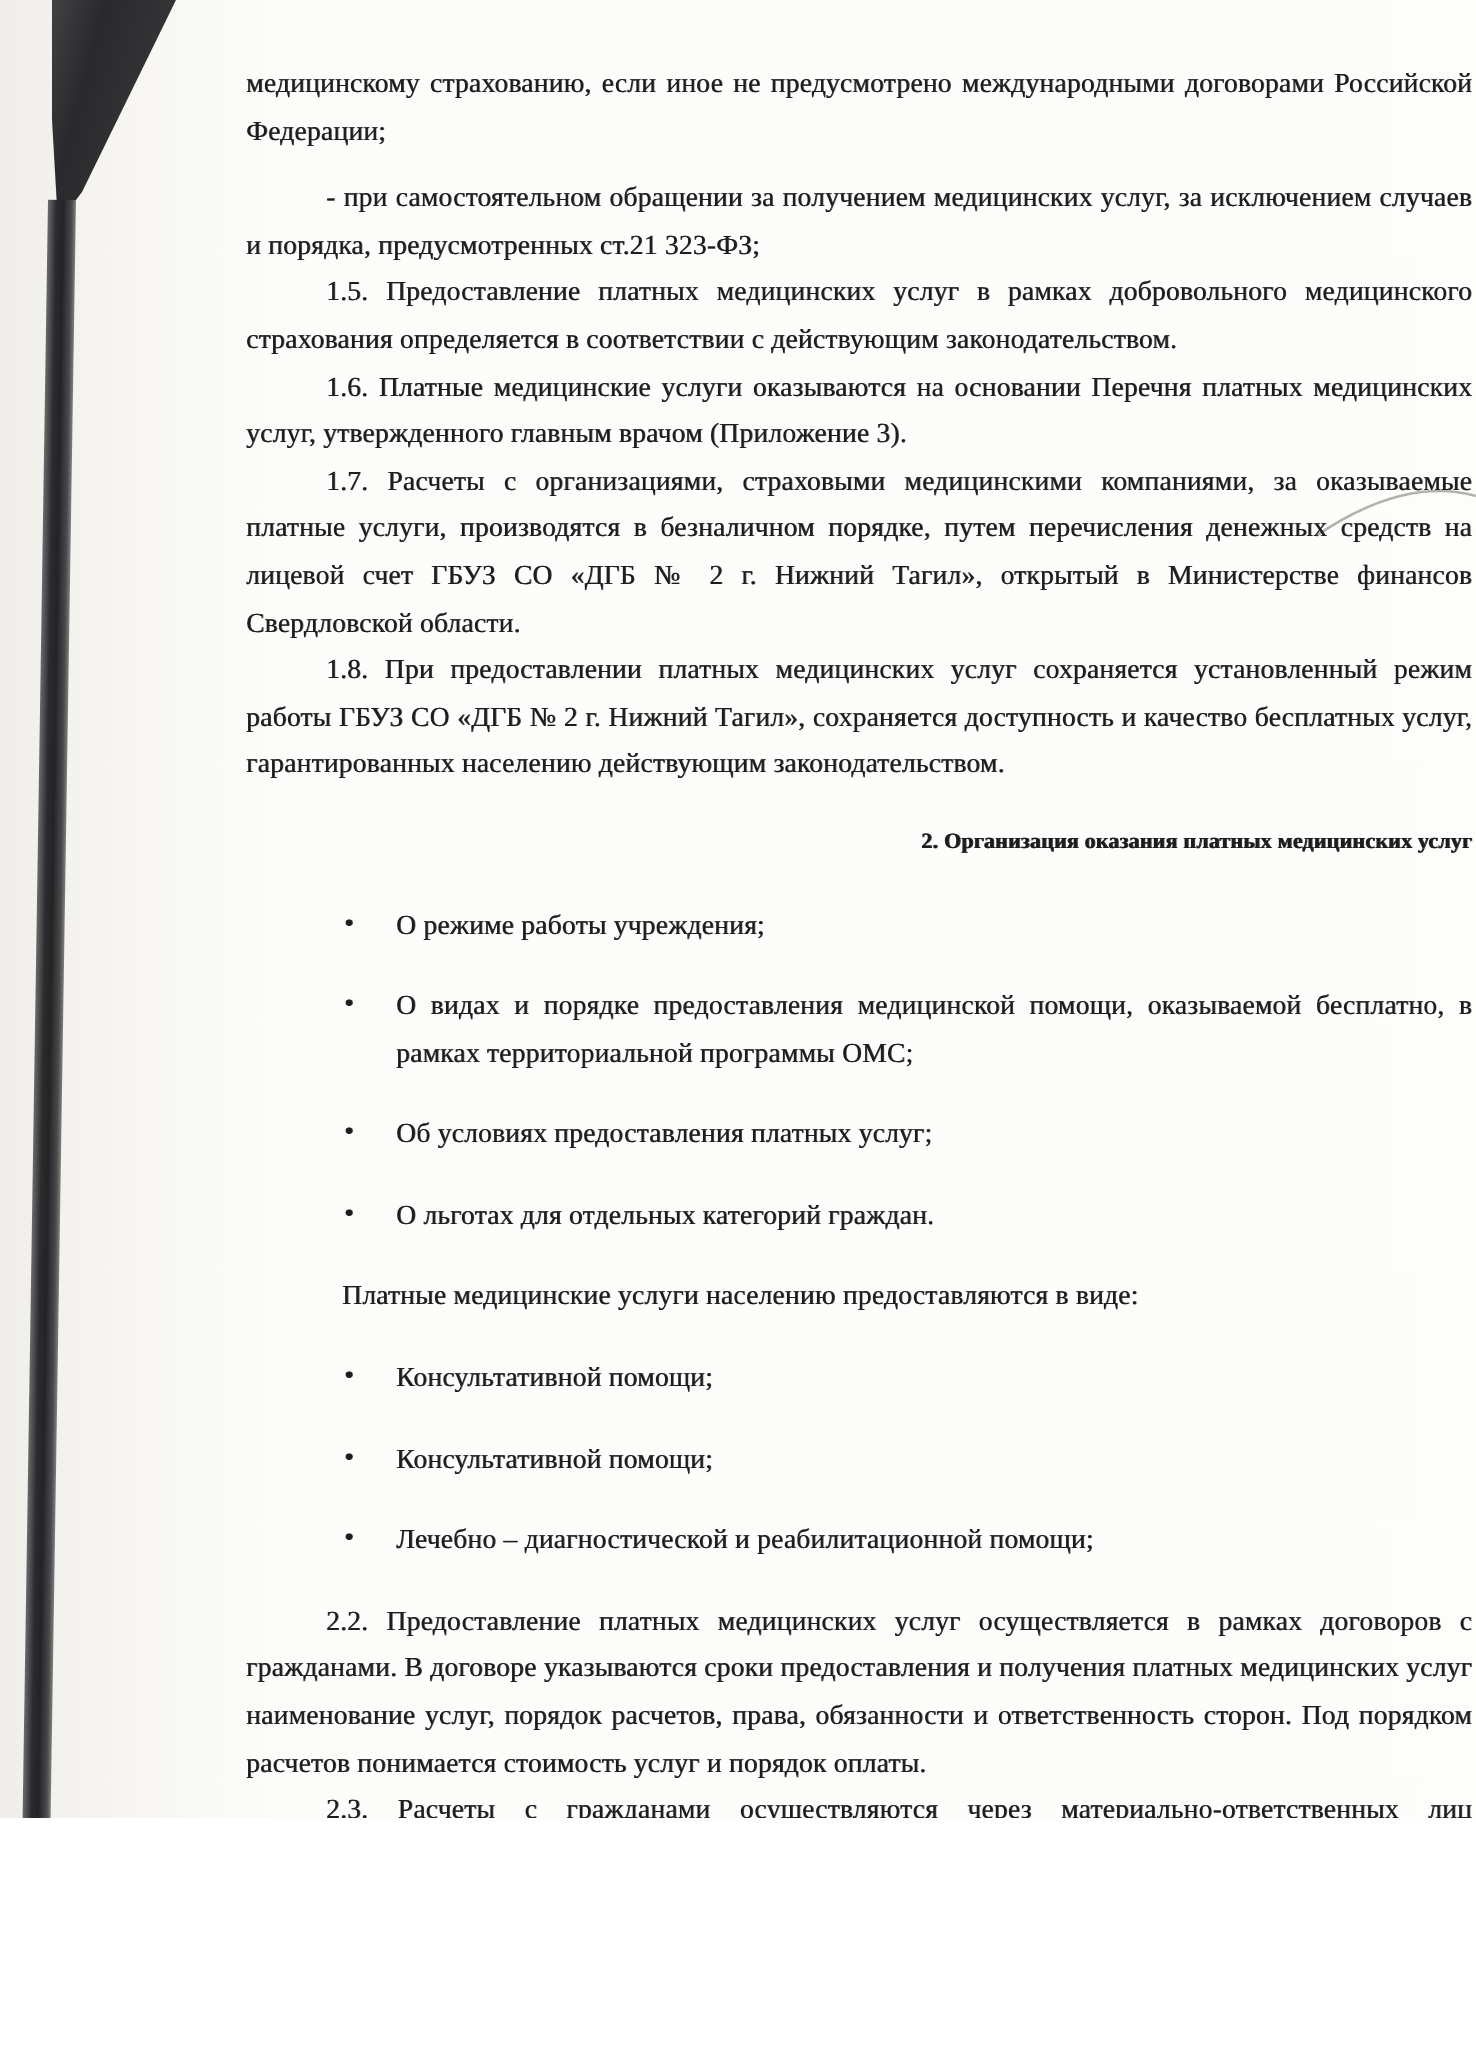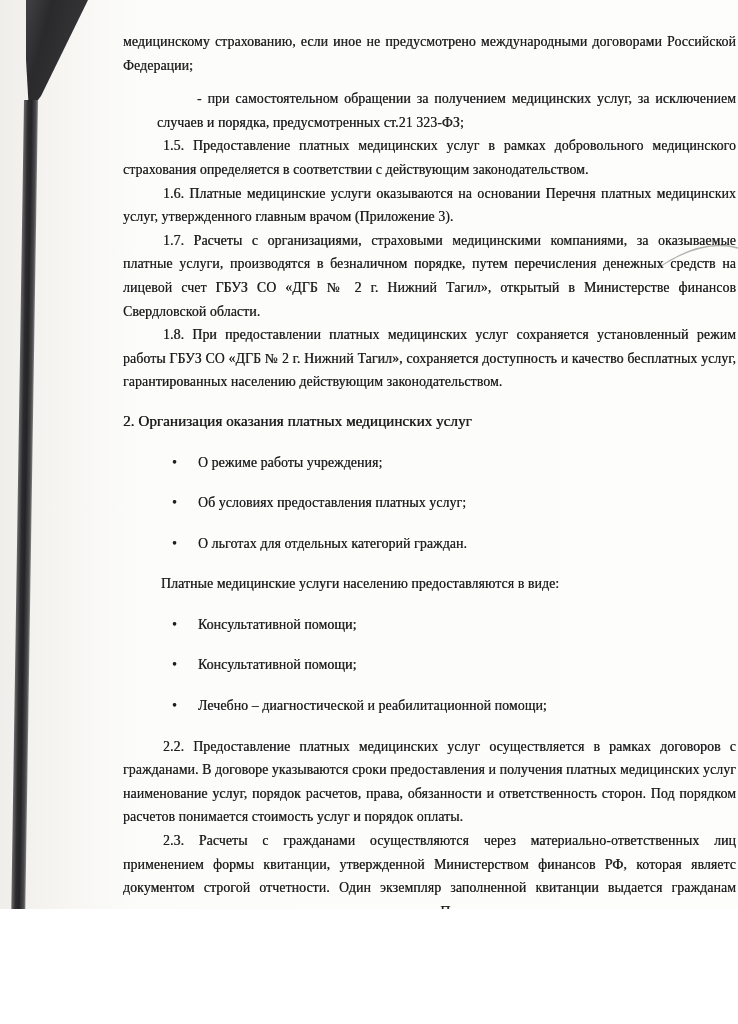--- a/index.html
+++ b/index.html
@@ -48,30 +48,30 @@
   
   .content{
     position:absolute;left:123px;top:30px;width:613px;
     font-size:13.8px;line-height:23.6px;color:#1d1d1f;
     text-align:justify;
     text-shadow:0.35px 0 0 rgba(29,29,31,.75);
     letter-spacing:.1px;
   }
   .content p{margin:0;}
   p.num{text-indent:40px;}
-  p.dash{margin-top:10px;text-indent:40px;margin-left:34px;}
+  p.dash{margin-top:10px;text-indent:40px;}
   h2.sec{
-    font-size:15px;font-weight:400;text-align:left;
+    font-size:11px;font-weight:700;text-align:right;
     margin:16px 0 4px 0;line-height:23.6px;
     text-shadow:0.5px 0 0 rgba(29,29,31,.9);
   }
   ul.bullets{list-style:none;margin:0 0 0 49px;padding:0;text-align:justify;}
   ul.bullets li{position:relative;padding-left:26px;margin:17px 0;}
   ul.bullets li::before{content:"\2022";position:absolute;left:0;top:0;font-size:14px;}
-  p.types-intro{margin-left:38px;text-align:left;}
+  p.types-intro{margin-left:48px;text-align:left;}
 </style>
 </head>
 <body>
 
 <div class="page">
 
   <div class="binding-wedge"></div>
   <div class="binding-strip"></div>
   <div class="binding-strip-end"></div>
 
@@ -85,20 +85,21 @@
     <p class="num">1.5. Предоставление платных медицинских услуг в рамках добровольного медицинского страхования определяется в соответствии с действующим законодательством.</p>
     <p class="num">1.6. Платные медицинские услуги оказываются на основании Перечня платных медицинских услуг, утвержденного главным врачом (Приложение 3).</p>
     <p class="num">1.7. Расчеты с организациями, страховыми медицинскими компаниями, за оказываемые платные услуги, производятся в безналичном порядке, путем перечисления денежных средств на лицевой счет ГБУЗ СО «ДГБ № 2 г. Нижний Тагил», открытый в Министерстве финансов Свердловской области.</p>
     <p class="num">1.8. При предоставлении платных медицинских услуг сохраняется установленный режим работы ГБУЗ СО «ДГБ № 2 г. Нижний Тагил», сохраняется доступность и качество бесплатных услуг, гарантированных населению действующим законодательством.</p>
 
     <h2 class="sec">2. Организация оказания платных медицинских услуг</h2>
 
 
     <ul class="bullets">
       <li><span>О режиме работы учреждения;</span></li>
+      <li><span>О видах и порядке предоставления медицинской помощи, оказываемой бесплатно, в рамках территориальной программы ОМС;</span></li>
       <li><span>Об условиях предоставления платных услуг;</span></li>
       <li><span>О льготах для отдельных категорий граждан.</span></li>
     </ul>
 
     <p class="types-intro">Платные медицинские услуги населению предоставляются в виде:</p>
 
     <ul class="bullets">
       <li><span>Консультативной помощи;</span></li>
       <li><span>Консультативной помощи;</span></li>
       <li><span>Лечебно – диагностической и реабилитационной помощи;</span></li>

